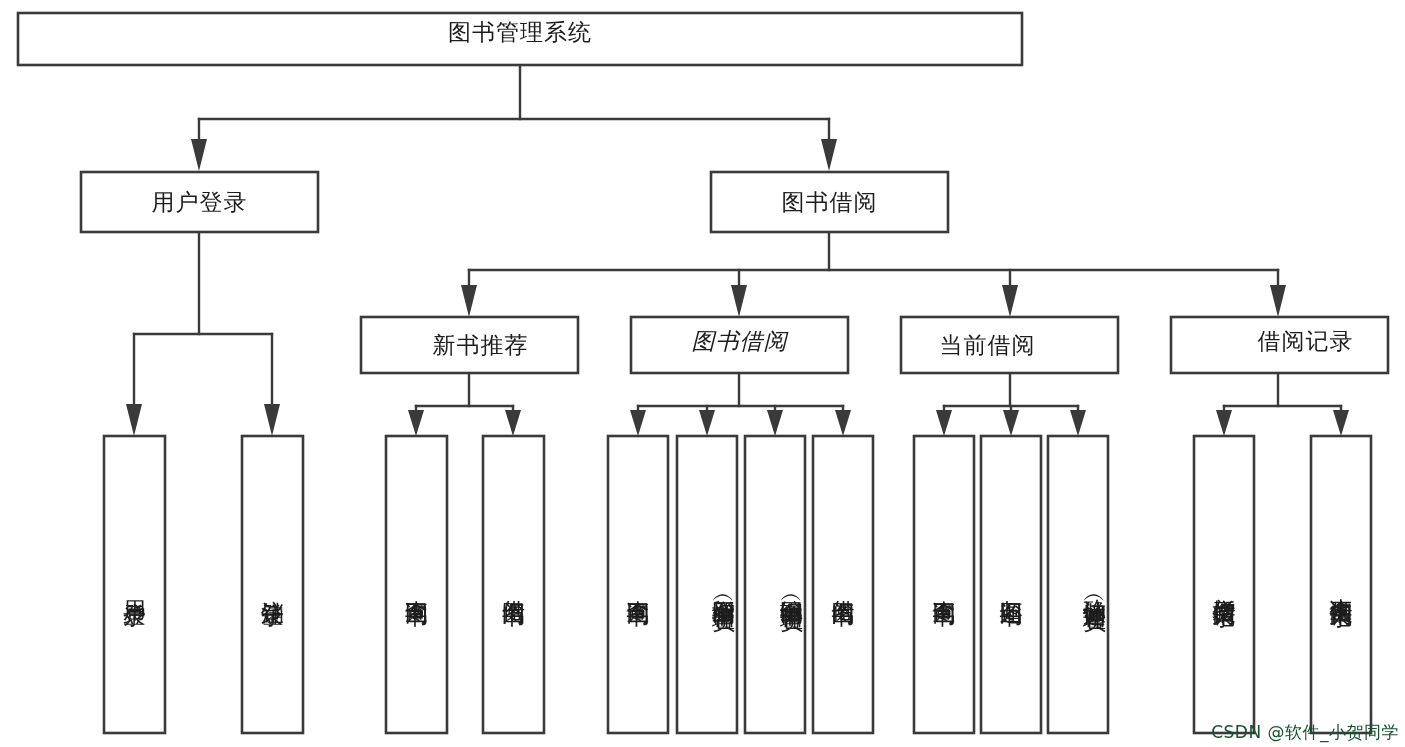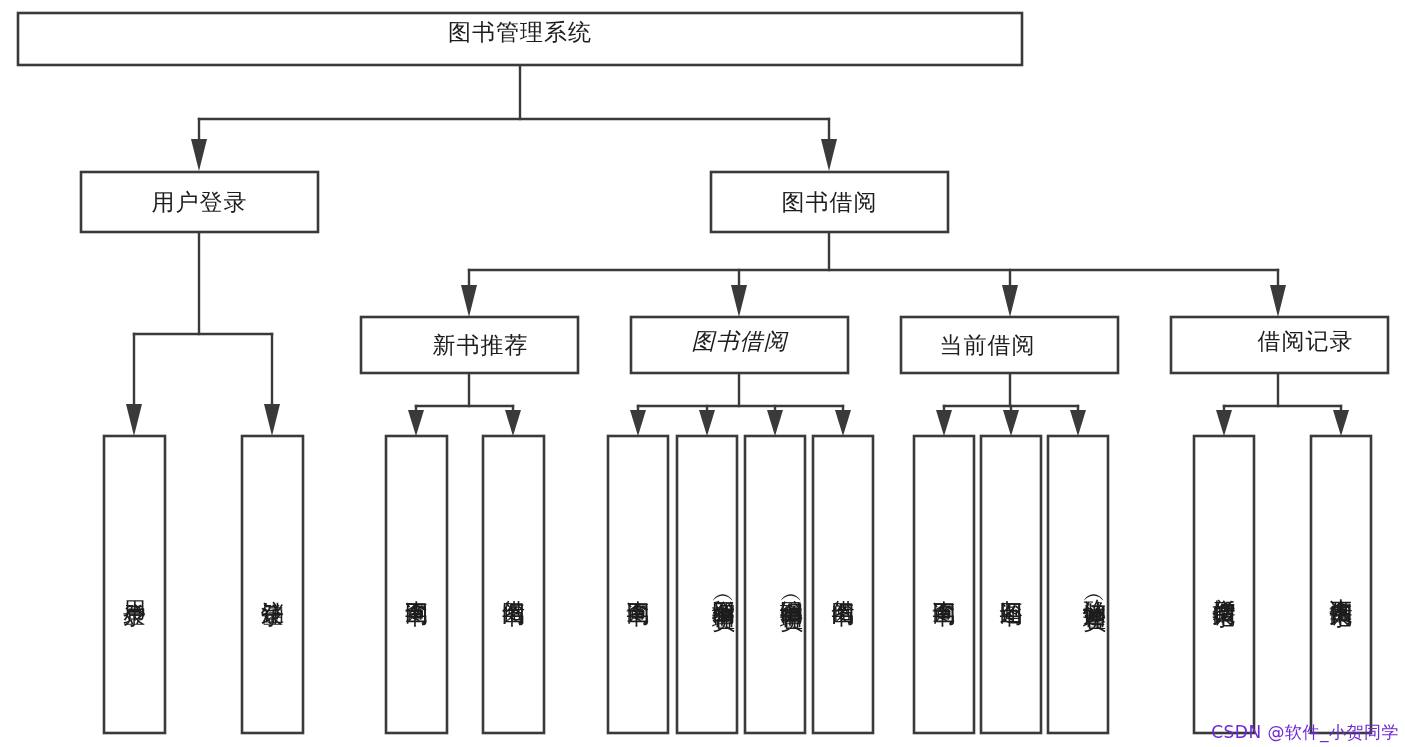--- a/index.html
+++ b/index.html
@@ -10,21 +10,21 @@
   #stage{position:relative;width:1405px;height:747px;background:#ffffff;}
   svg#diagram{position:absolute;left:0;top:0;width:1405px;height:747px;display:block;}
   .node-rect{fill:#ffffff;stroke:#3a3a3a;stroke-width:2.6;}
   .conn{stroke:#3a3a3a;stroke-width:2.4;fill:none;stroke-linecap:square;}
   .arrow-head{fill:#3a3a3a;stroke:none;}
   .watermark{
     position:absolute;
     right:6px;bottom:3px;
     font-family:"DejaVu Sans","Liberation Sans",sans-serif;
     font-size:17px;
-    color:#6d28d9;
+    color:#14532d;
     white-space:nowrap;
     letter-spacing:0.5px;
     user-select:none;
   }
   .vtext-box{
     position:absolute;
     display:flex;
     align-items:flex-start;
     justify-content:center;
     writing-mode:vertical-rl;

